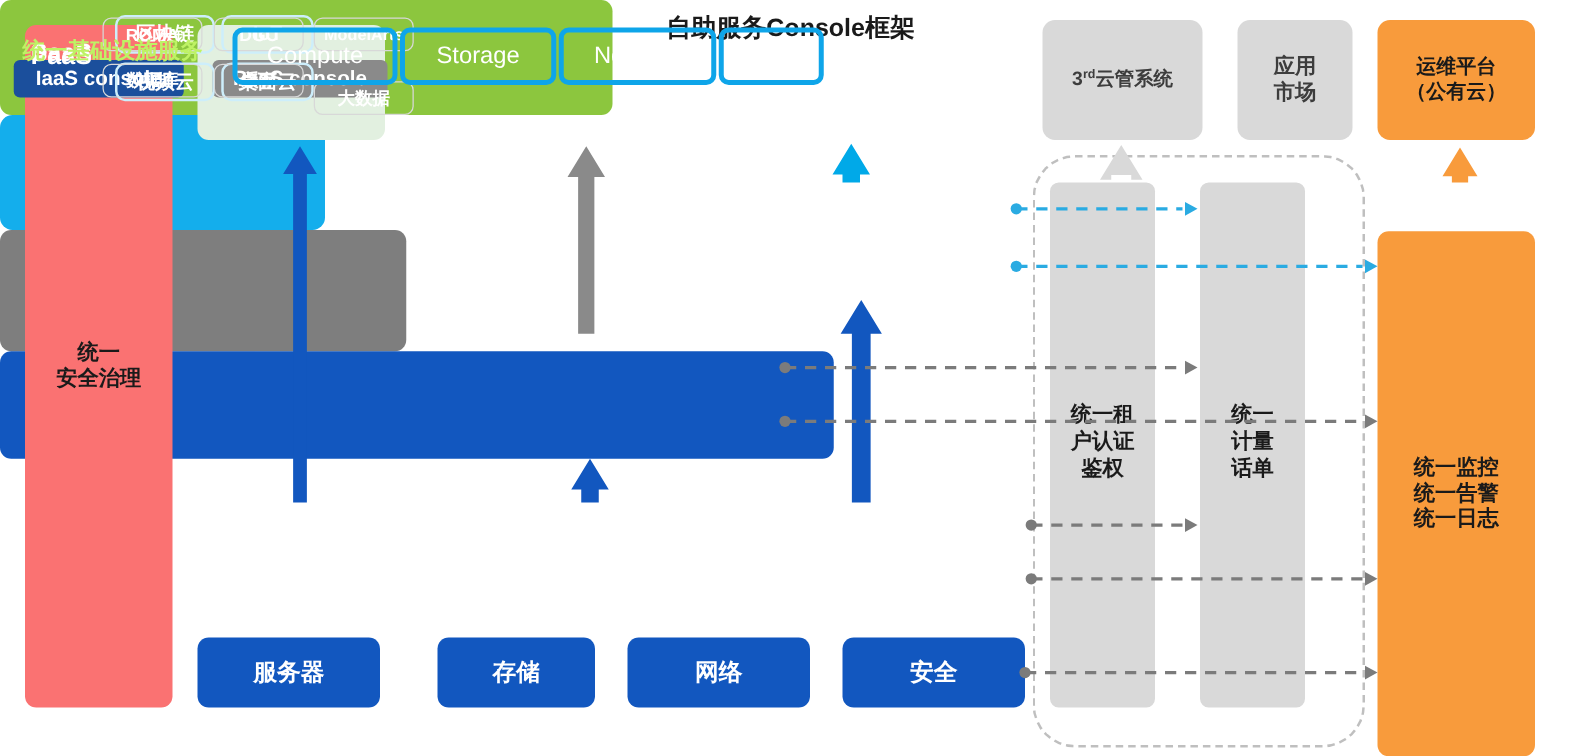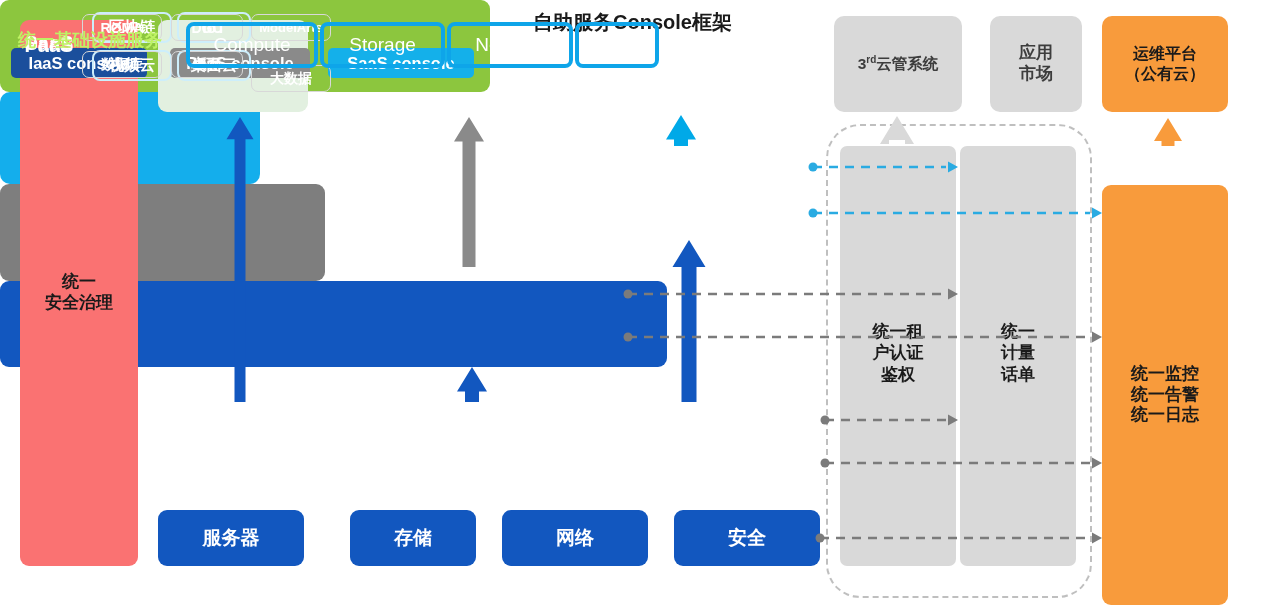--- a/index.html
+++ b/index.html
@@ -85,21 +85,21 @@
       color:#fff;font-size:19px;font-weight:600;display:flex;align-items:center;
       justify-content:center;}
   #bb-0{left:158px;width:146px;}
   #bb-1{left:350px;width:126px;font-family:Liberation Mono, monospace;}
   #bb-2{left:502px;width:146px;}
   #bb-3{left:674px;width:146px;}
 
   
   #dashed-region{position:absolute;left:826px;top:124px;width:262px;height:470px;
       border:2.5px dashed #bfbfbf;border-radius:34px;}
-  .gray-col{position:absolute;background:#d9d9d9;border-radius:7px;width:116px;
+  .gray-col{position:absolute;background:#d9d9d9;border-radius:7px;width:84px;
       top:146px;height:420px;color:#1a1a1a;font-size:17px;font-weight:600;
       display:flex;align-items:center;justify-content:center;text-align:center;}
   #gcol-0{left:840px;}
   #gcol-1{left:960px;}
   .gcol-text{position:relative;top:-3px;line-height:1.24;}
 
   
   #overlay{position:absolute;left:0;top:0;width:1265px;height:605px;pointer-events:none;}
 </style>
 </head>
@@ -110,21 +110,20 @@
 </div>
 
 <div class="box" id="api-gw">
   <span>API网关</span>
 </div>
 
 <div id="console-frame">
   <div id="console-title">自助服务Console框架</div>
   <div class="console-chip" id="chip-iaas">IaaS console</div>
   <div class="console-chip" id="chip-paas">PaaS console</div>
-  <div class="console-chip" id="chip-saas">SaaS console</div>
 </div>
 
 <div class="box" id="third-cloud">
   <span><span>3</span><sup>rd</sup><span>云管系统</span></span>
 </div>
 <div class="box" id="app-market">
   <span>应用<br>市场</span>
 </div>
 <div class="box" id="ops-public">
   <span>运维平台<br>（公有云）</span>

